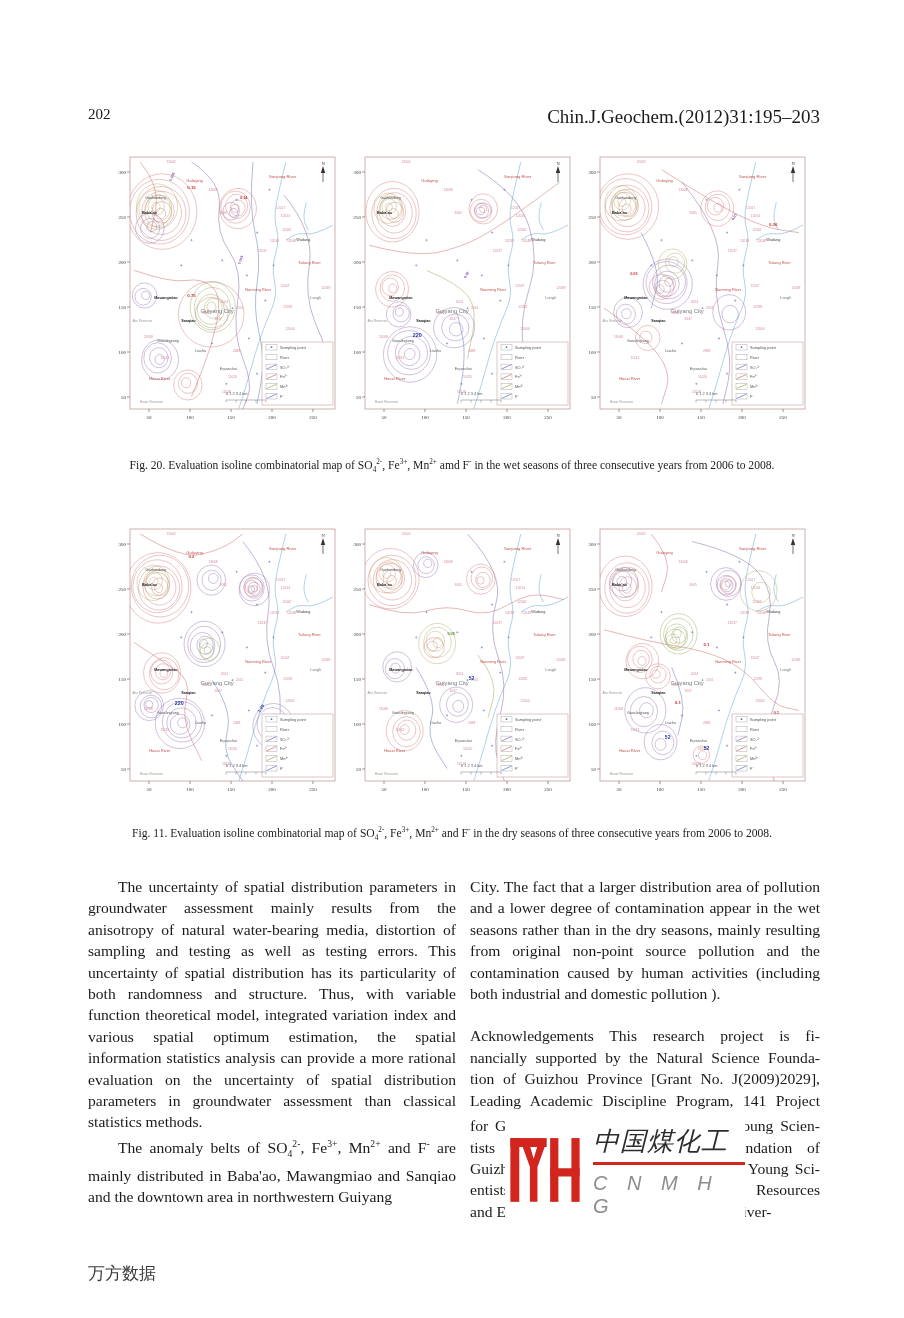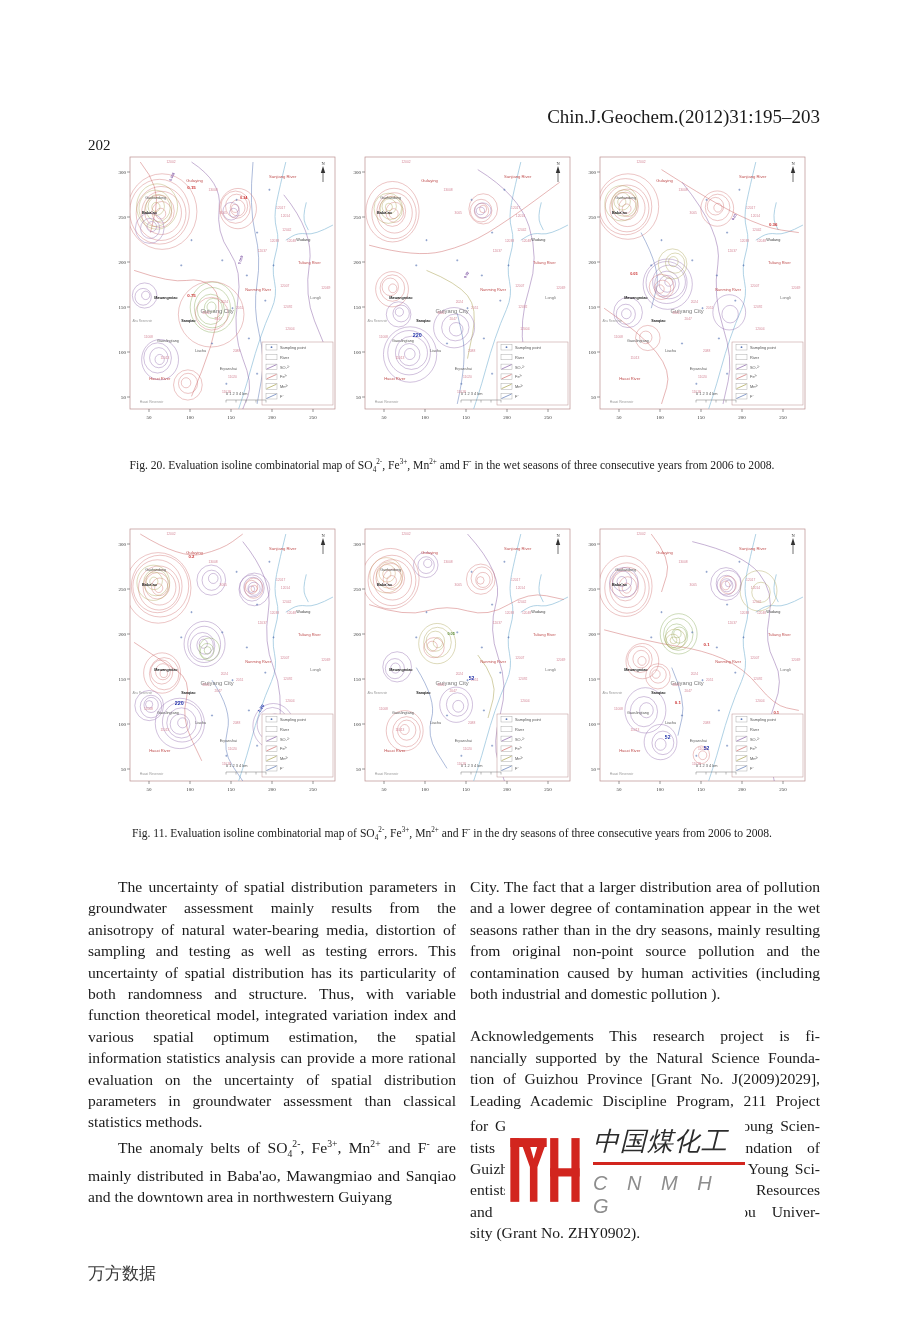--- a/index.html
+++ b/index.html
@@ -1,18 +1,18 @@
 <!DOCTYPE html>
 <html><head>
 <meta charset="utf-8">
 <style>
   html,body{margin:0;padding:0;background:#e8e8e8;}
   .page{position:relative;width:904px;height:1318px;background:#ffffff;margin:0 auto;
         font-family:"Liberation Serif",serif;color:#1a1a1a;overflow:hidden;}
-  .hdr-num{position:absolute;left:88px;top:106px;font-size:15px;margin-top:31px;}
+  .hdr-num{position:absolute;left:88px;top:106px;font-size:15px;}
   .hdr-journal{position:absolute;right:84px;top:106px;font-size:19px;}
   .figrow{position:absolute;left:114px;width:696px;display:flex;gap:10px;}
   #row1{top:150px;} #row2{top:522px;}
   .panel{width:225px;height:286px;}
   .panel svg{display:block;}
   .caption{position:absolute;left:92px;width:720px;text-align:center;font-size:11.6px;color:#222;}
   #cap10{top:458px;} #cap11{top:826px;}
   .caption sup,.col sup{font-size:0.62em;}
   .caption sub,.col sub{font-size:0.62em;}
   .col{position:absolute;top:876px;font-size:15.6px;line-height:21.4px;text-align:justify;}
@@ -1069,27 +1069,26 @@
     <p class="indent">The uncertainty of spatial distribution parameters in groundwater assessment mainly results from the anisotropy of natural water-bearing media, distortion of sampling and testing as well as testing errors. This uncertainty of spatial distribution has its particularity of both randomness and structure. Thus, with variable function theoretical model, integrated variation index and various spatial optimum estimation, the spatial information statistics analysis can provide a more rational evaluation on the uncertainty of spatial distribution parameters in groundwater assessment than classical statistics methods.</p>
     <p class="indent"><span>The anomaly belts of SO</span><sub>4</sub><sup>2-</sup><span>, Fe</span><sup>3+</sup><span>, Mn</span><sup>2+</sup><span> and F</span><sup>-</sup><span> are mainly distributed in Baba'ao, Mawangmiao and Sanqiao and the downtown area in northwestern Guiyang</span></p>
   </div>
 
   <div class="col col-right">
     <p>City. The fact that a  larger distribution area of pollution and a lower degree of contamination appear in the wet seasons rather than in the dry seasons, mainly resulting from original non-point source pollution and the contamination caused by human activities (including both industrial and domestic pollution ).</p>
     <div class="ack">
         <div class="ack-line"><span style="font-weight: normal;">Acknowledgements</span><span>    This research project is fi-</span></div>
         <div class="ack-line"><span>nancially supported by the Natural Science Founda-</span></div>
         <div class="ack-line"><span>tion of Guizhou Province [Grant No. J(2009)2029],</span></div>
-        <div class="ack-line"><span>Leading Academic Discipline Program, 211 Project</span></div>
+        <div class="ack-line"><span>Leading Academic Discipline Program, 141 Project</span></div>
         <div class="ack-line"><span>for Guizhou University (the 3</span><sup>rd</sup><span> phase), Young Scien-</span></div>
         <div class="ack-line"><span>tists Project of Natural Science Foundation of</span></div>
         <div class="ack-line"><span>Guizhou University (Grant No. 2009072), Young Sci-</span></div>
         <div class="ack-line"><span>entists Project of the College of Resources</span></div>
         <div class="ack-line"><span>and Environment Engineering, Guizhou Univer-</span></div>
-        <div class="ack-line"><span>sity (Grant No. ZHY0902).</span></div>
       </div>
   </div>
 
   <div class="watermark">
     <svg width="88" height="96" viewBox="0 0 105 100">
       <g fill="#d2251e">
         <rect x="2" y="2" width="53" height="13"></rect>
         <rect x="2" y="2" width="13" height="93"></rect>
         <polygon points="20,15 31,15 36,32 41,15 52,15 41.5,44 41.5,95 30.5,95 30.5,44"></polygon>
         <rect x="60" y="2" width="12" height="93"></rect>

